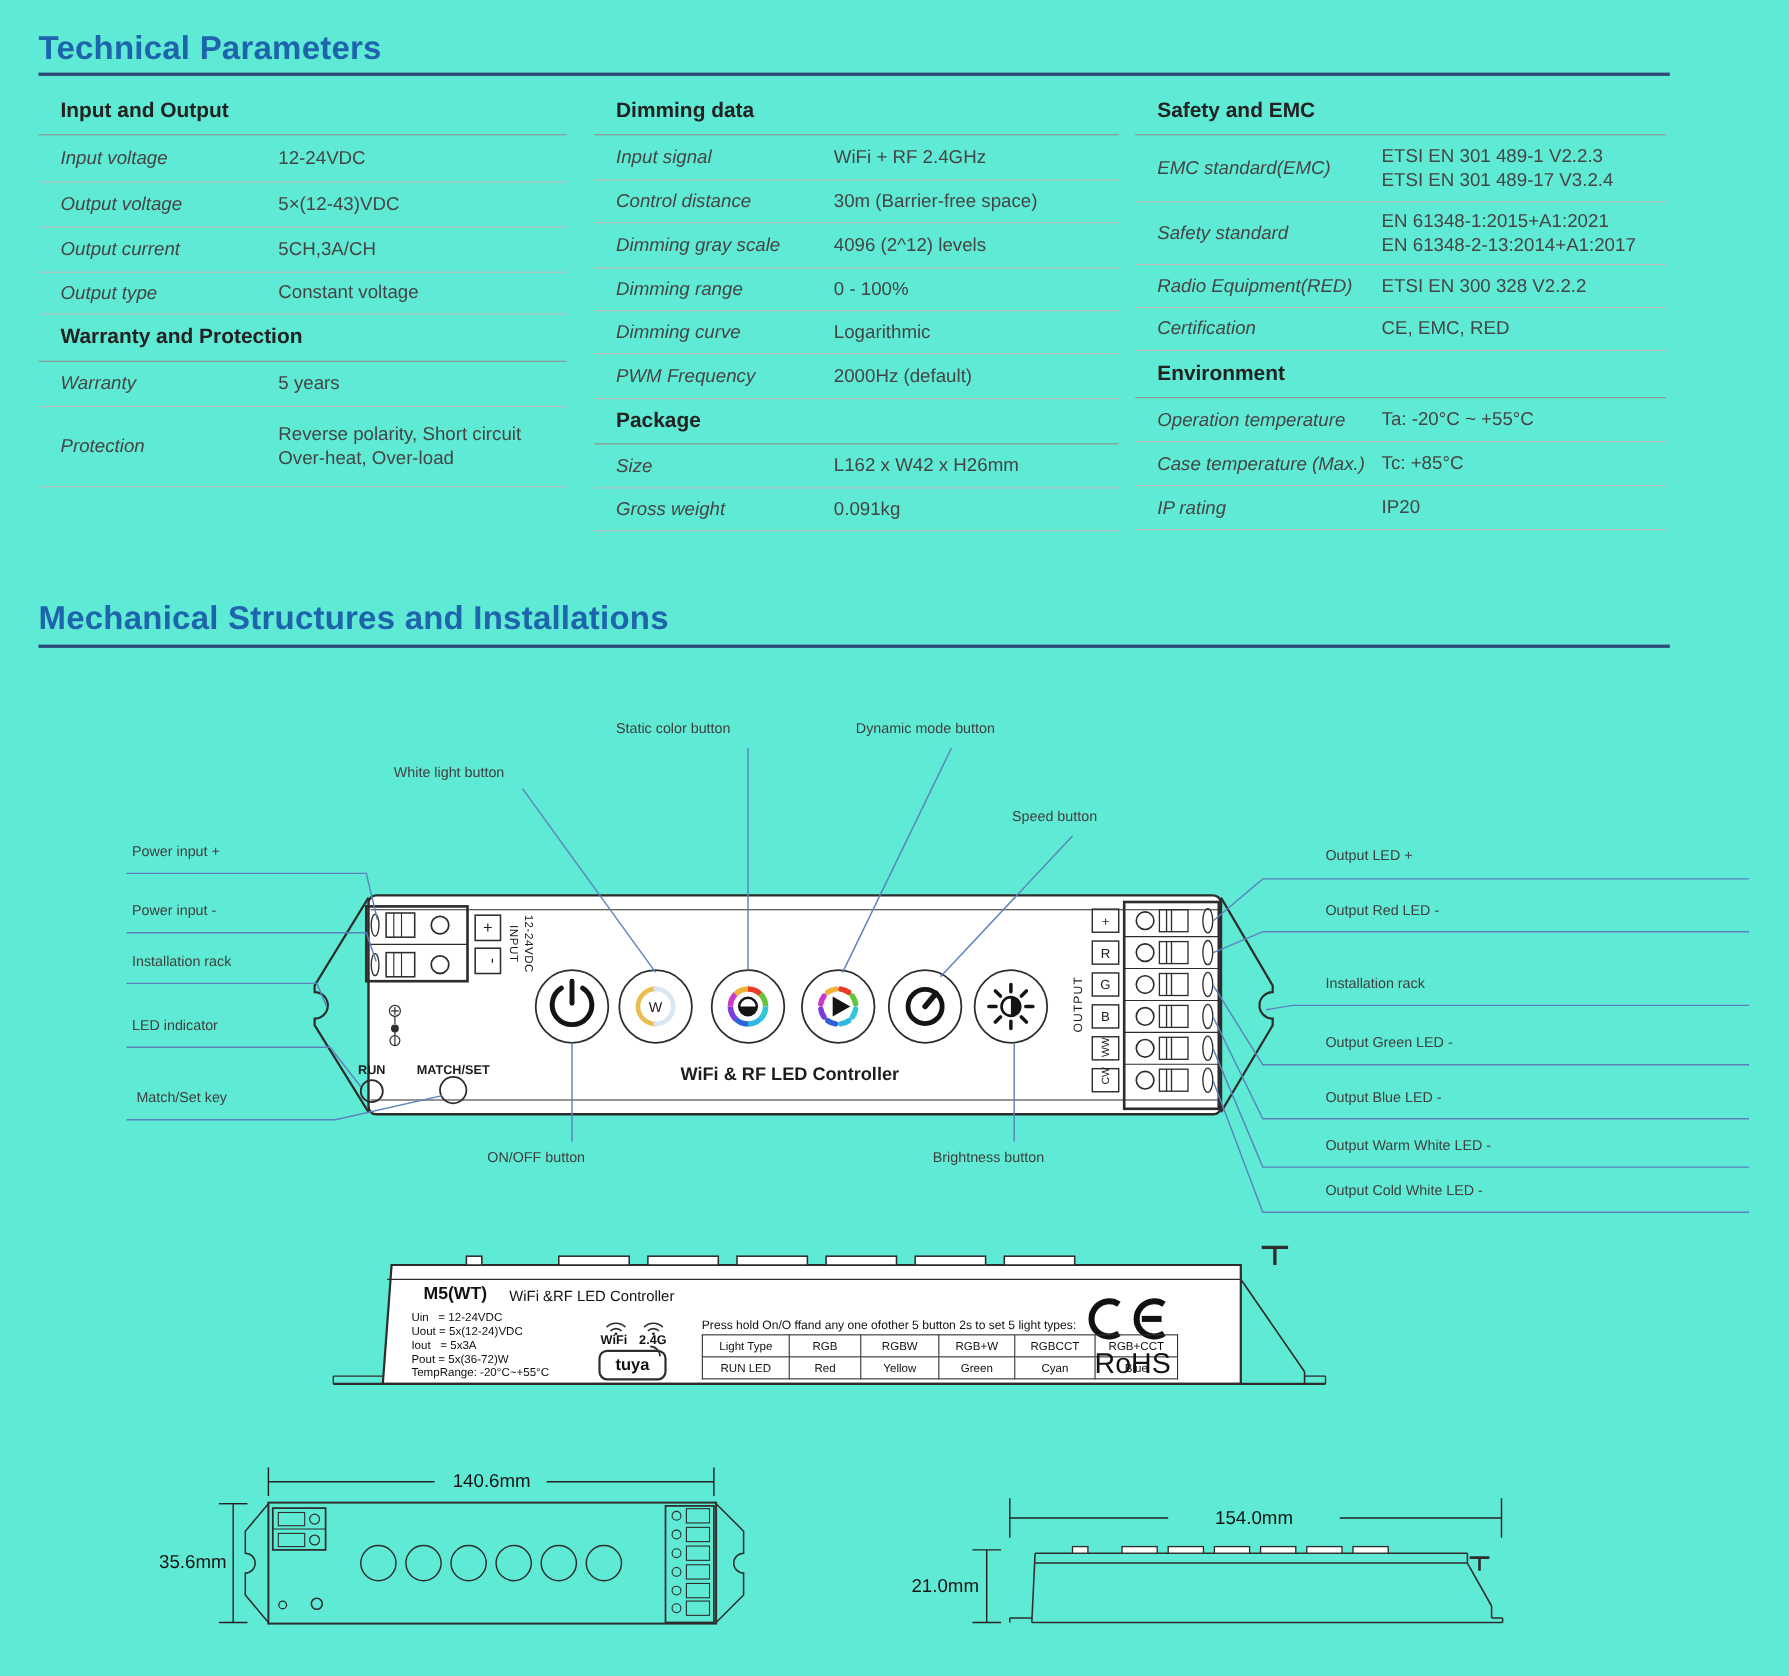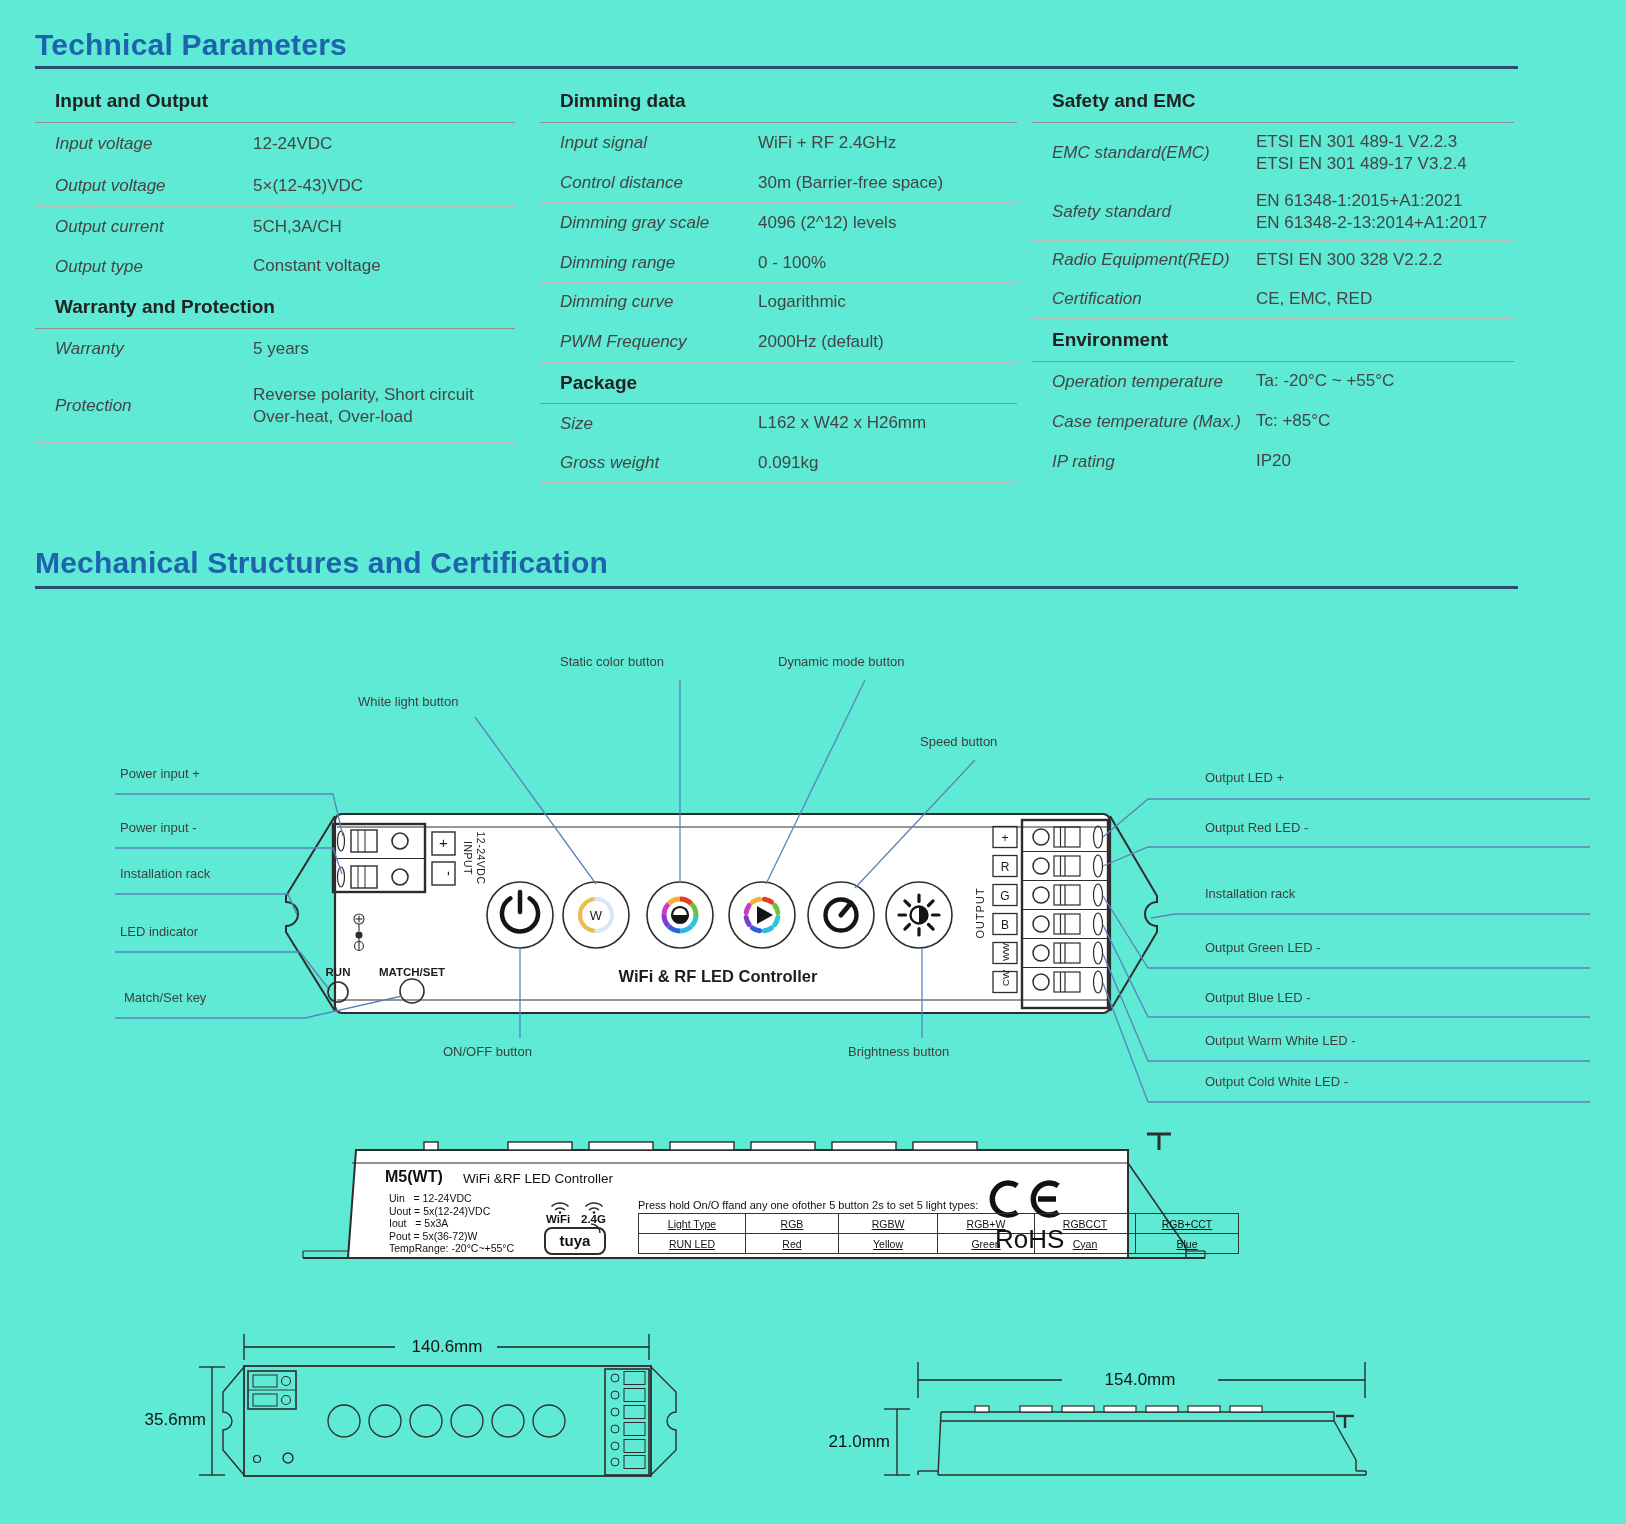--- a/index.html
+++ b/index.html
@@ -18,29 +18,29 @@
   .c3 .tlab{width:204px;}
   .tval{flex:1 1 auto;line-height:1.32;}
   .tval span{display:block;}
   
   .dl{position:absolute;font-size:13px;color:#3f3f3f;white-space:nowrap;}
   .svg-layer{position:absolute;left:0;top:0;}
   svg text{font-family:"Liberation Sans", sans-serif;fill:#1c1c1c;}
   
   .sv-model{position:absolute;left:385px;top:1168px;font-size:16px;font-weight:700;color:#111;}
   .sv-prod{position:absolute;left:463px;top:1171px;font-size:13.5px;color:#111;}
-  .sv-specs{position:absolute;left:389px;top:1192px;font-size:10.5px;line-height:12.6px;color:#111;}
+  .sv-specs{position:absolute;left:374px;top:1192px;font-size:10.5px;line-height:12.6px;color:#111;}
   .sv-specs span{display:block;white-space:pre;}
   .sv-wifi{position:absolute;left:546px;top:1213px;font-size:11.5px;font-weight:700;color:#111;}
   .sv-band{position:absolute;left:581px;top:1213px;font-size:11.5px;font-weight:700;color:#111;}
   .sv-tuya{position:absolute;left:545px;top:1232px;width:60px;text-align:center;font-size:15px;font-weight:700;color:#111;}
   .sv-note{position:absolute;left:638px;top:1199px;font-size:11px;color:#111;white-space:nowrap;}
   .sv-rohs{position:absolute;left:995px;top:1224px;font-size:26px;color:#111;}
   .lt{position:absolute;left:638px;top:1213px;border-collapse:collapse;}
-  .lt td{border:1px solid #333;font-size:10.5px;color:#111;text-align:center;height:19px;padding:0 20px;text-decoration:underline;}
+  .lt td{border:1px solid #333;font-size:10.5px;color:#111;text-align:center;height:19px;padding:0 6px;}
   .lt td.w0{width:66px}.lt td.w1{width:52px}.lt td.w2{width:58px}.lt td.w3{width:56px}.lt td.w4{width:60px}.lt td.w5{width:62px}
   
   .dim{position:absolute;font-size:17px;color:#141414;white-space:nowrap;}
 </style>
 </head>
 <body>
 
 <div class="page">
 
   <div class="sec-head" style="top:28px">Technical Parameters</div>
@@ -147,21 +147,21 @@
     <div class="trow" style="height:39px">
       <div class="tlab">Case temperature (Max.)</div>
       <div class="tval">Tc: +85°C</div>
       </div>
     <div class="trow" style="height:39px">
       <div class="tlab">IP rating</div>
       <div class="tval">IP20</div>
       </div>
   </div>
 
-  <div class="sec-head" style="top:546px">Mechanical Structures and Certification</div>
+  <div class="sec-head" style="top:546px">Mechanical Structures and Installations</div>
   <div class="sec-rule" style="top:586px"></div>
 
   <svg class="svg-layer" width="1626" height="1524" viewBox="0 0 1626 1524">
     <g stroke="#2d2d2d" fill="none" stroke-width="1.3">
       <rect x="335" y="814" width="775" height="199" rx="7" fill="#fff" stroke-width="2.2"></rect>
       <line x1="337" y1="827" x2="1108" y2="827" stroke-width="1"></line>
       <line x1="337" y1="1000" x2="1108" y2="1000" stroke-width="1"></line>
       <path d="M 335,816 L 286,896 L 286,902 A 12,12 0 0 1 286,926 L 286,932 L 335,1011" stroke-width="2"></path>
       <path d="M 1110,816 L 1157,896 L 1157,902 A 12,12 0 0 0 1157,926 L 1157,932 L 1110,1011" stroke-width="2"></path>
 

